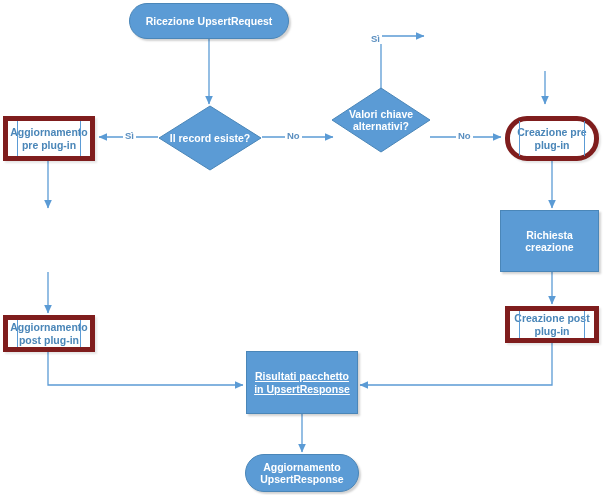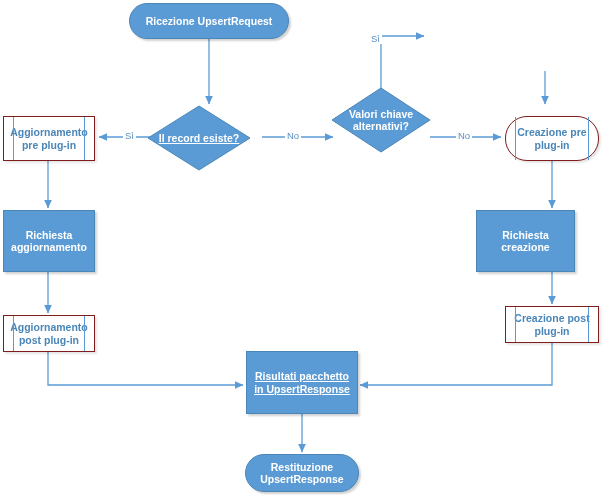--- a/index.html
+++ b/index.html
@@ -28,33 +28,33 @@
   .process{font-size:10.5px;font-weight:bold;}
   
   .decision{background:transparent;border:none;box-shadow:none;color:#ffffff;}
   .decision .diamond{
     position:absolute;left:0;top:0;width:100%;height:100%;
   }
   .decision .lbl{position:relative;z-index:2;font-size:10.5px;font-weight:bold;}
   
   .subroutine{
     background:#ffffff;
-    border:1px solid #7f1d1d;
+    border:5px solid #7f1d1d;
     color:#4a86b8;
     font-size:10.5px;font-weight:bold;
     box-shadow:2px 2px 2px rgba(0,0,0,.10);
   }
   .subroutine:before,.subroutine:after{
     content:"";position:absolute;top:0;bottom:0;width:0;border-left:1px solid #5b9bd5;
   }
   .subroutine:before{left:9px;}
   .subroutine:after{right:9px;}
 
   .edge-label{
-    position:absolute;color:#5b8fc0;font-size:9.5px;font-weight:normal;
+    position:absolute;color:#5b8fc0;font-size:9.5px;font-weight:bold;
     background:#ffffff;padding:0 2px;white-space:nowrap;
   }
 </style>
 </head>
 <body>
 
 <div id="canvas">
 
   <svg id="edges" viewBox="0 0 603 495">
     <defs>
@@ -90,21 +90,21 @@
       
       <path d="M302,414 L302,452" marker-end="url(#arr)"></path>
     </g>
   </svg>
 
   <div class="node filled terminator" style="left:129px;top:3px;width:160px;height:36px;">
     <span class="lbl">Ricezione UpsertRequest</span>
   </div>
 
 
-  <div class="node decision" style="left:146px;top:104px;width:106px;height:68px;text-decoration:underline;">
+  <div class="node decision" style="left:157px;top:104px;width:106px;height:68px;">
     <svg class="diamond" viewBox="0 0 106 68" preserveAspectRatio="none">
       <polygon points="53,2 104,34 53,66 2,34" fill="#5b9bd5" stroke="#4a86b8" stroke-width="1"></polygon>
     </svg>
     <span class="lbl">Il record esiste?</span>
   </div>
 
   <div class="node decision" style="left:330px;top:86px;width:102px;height:68px;text-align:center;">
     <svg class="diamond" viewBox="0 0 102 68" preserveAspectRatio="none">
       <polygon points="51,2 100,34 51,66 2,34" fill="#5b9bd5" stroke="#4a86b8" stroke-width="1"></polygon>
     </svg>
@@ -112,42 +112,39 @@
   </div>
 
   <div class="node subroutine" style="left:3px;top:116px;width:92px;height:45px;">
     <span class="lbl">Aggiornamento pre plug-in</span>
   </div>
 
   <div class="node subroutine" style="left:505px;top:116px;width:94px;height:45px;border-radius:22px;">
     <span class="lbl">Creazione pre plug-in</span>
   </div>
 
-  <div class="node filled process" style="left:3px;top:210px;width:92px;height:62px;">
-    <span class="lbl">Richiesta aggiornamento</span>
-  </div>
 
-  <div class="node filled process" style="left:476px;top:210px;width:99px;height:62px;">
+  <div class="node filled process" style="left:500px;top:210px;width:99px;height:62px;">
     <span class="lbl">Richiesta creazione</span>
   </div>
 
   <div class="node subroutine" style="left:3px;top:315px;width:92px;height:37px;">
     <span class="lbl">Aggiornamento post plug-in</span>
   </div>
 
   <div class="node subroutine" style="left:505px;top:306px;width:94px;height:37px;align-items:center;">
     <span class="lbl">Creazione post plug-in</span>
   </div>
 
   <div class="node filled process" style="left:246px;top:351px;width:112px;height:63px;text-decoration:underline;">
     <span class="lbl">Risultati pacchetto in UpsertResponse</span>
   </div>
 
   <div class="node filled terminator" style="left:245px;top:454px;width:114px;height:38px;">
-    <span class="lbl">Restituzione UpsertResponse</span>
+    <span class="lbl">Aggiornamento UpsertResponse</span>
   </div>
 
   <div class="edge-label" style="left:123px;top:130px;">Sì</div>
   <div class="edge-label" style="left:285px;top:130px;">No</div>
   <div class="edge-label" style="left:369px;top:33px;">Sì</div>
   <div class="edge-label" style="left:456px;top:130px;">No</div>
 
 </div>
 
 </body></html>

